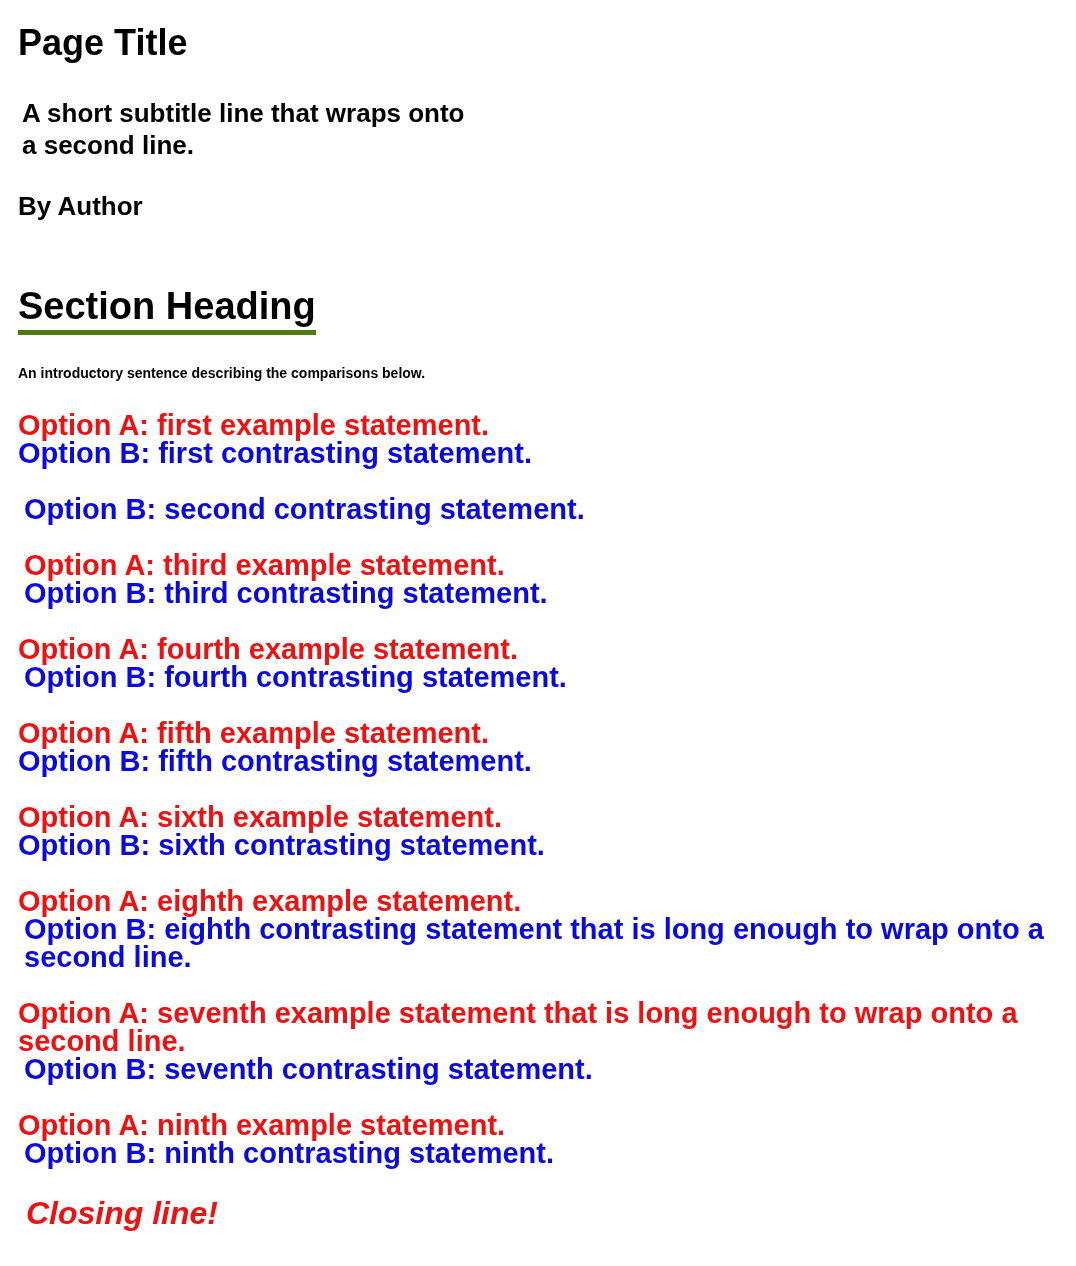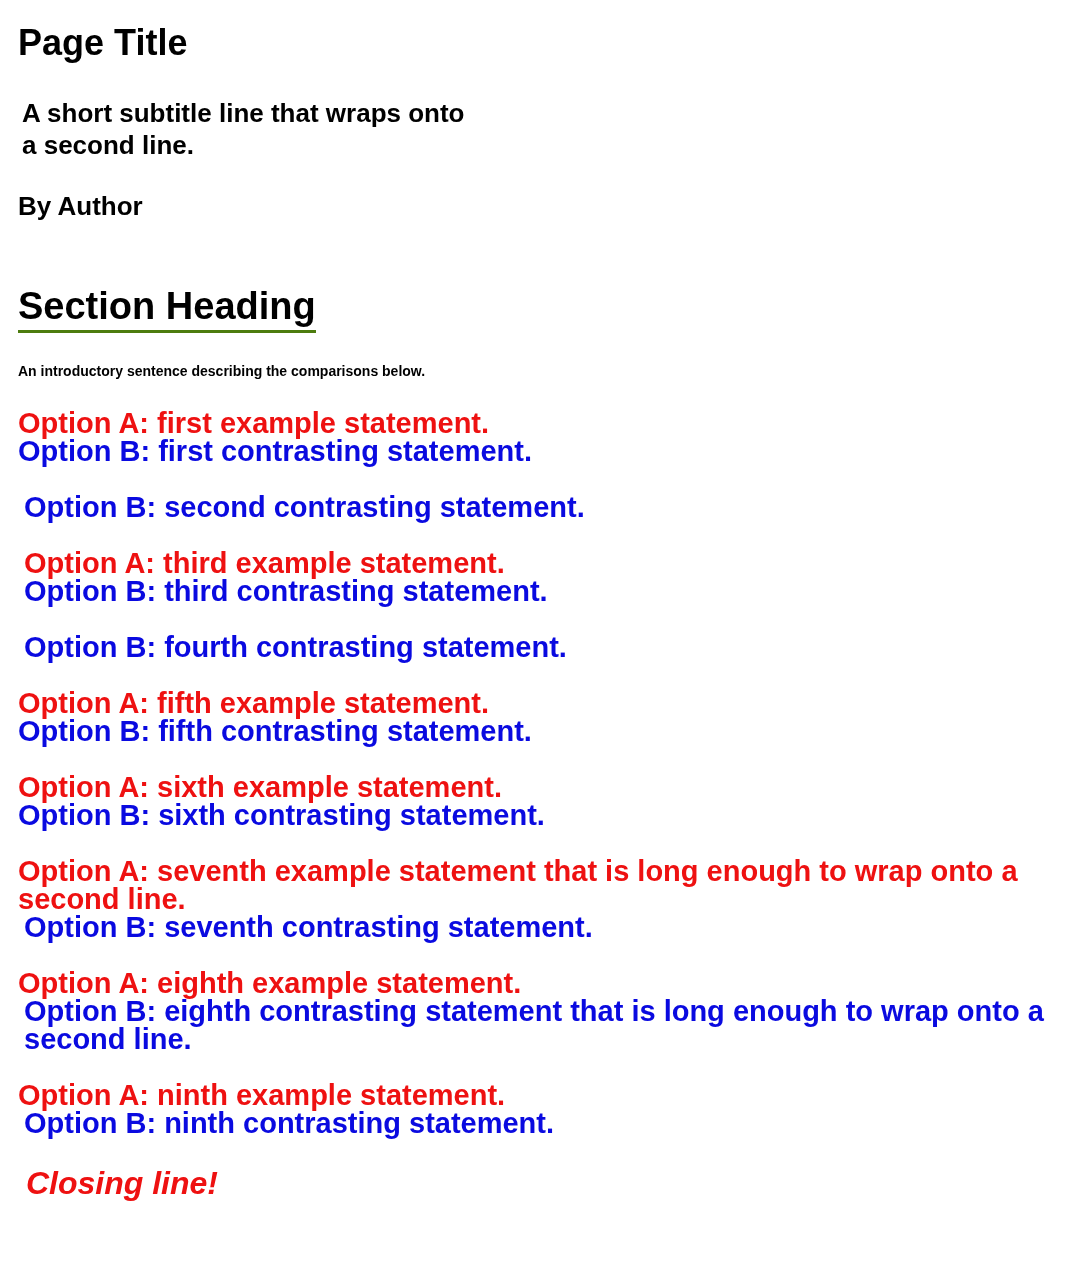--- a/index.html
+++ b/index.html
@@ -7,21 +7,21 @@
       width: 1076px; height: 1266px; overflow: hidden;
       font-family: "Liberation Sans", sans-serif;
       font-weight: bold; color: #000;
     }
     .page { padding: 22px 24px 0 18px; }
     .title { font-size: 36px; margin: 0 0 34px 0; line-height: 1.15; }
     .subtitle { font-size: 26px; line-height: 32px; margin: 0 0 30px 4px; max-width: 460px; }
     .byline { font-size: 26px; margin: 0 0 64px 0; }
     .section-heading {
       font-size: 38px; display: inline-block;
-      border-bottom: 3px solid #4d7c0f; line-height: 1.1;
+      border-bottom: 5px solid #4d7c0f; line-height: 1.1;
       padding-bottom: 2px; margin: 0 0 30px 0;
     }
     .intro { font-size: 14px; margin: 0 0 30px 0; }
     .pair { font-size: 29px; line-height: 28px; margin: 0 0 28px 0; }
     .line-a { color: #ee1111; }
     .line-b { color: #0a0ae0; }
     .indent { padding-left: 6px; }
     .closing { font-size: 32px; font-style: italic; color: #ee1111; padding-left: 8px; margin-top: 12px; }
   </style>
 </head>
@@ -41,37 +41,38 @@
         <div class="line-b">Option B: first contrasting statement.</div>
       </div>
     <div class="pair">
         <div class="line-b indent">Option B: second contrasting statement.</div>
       </div>
     <div class="pair">
         <div class="line-a indent">Option A: third example statement.</div>
         <div class="line-b indent">Option B: third contrasting statement.</div>
       </div>
     <div class="pair">
+        <div class="line-a">Option A: fourth example statement.</div>
         <div class="line-b indent">Option B: fourth contrasting statement.</div>
       </div>
     <div class="pair">
         <div class="line-a">Option A: fifth example statement.</div>
         <div class="line-b">Option B: fifth contrasting statement.</div>
       </div>
     <div class="pair">
         <div class="line-a">Option A: sixth example statement.</div>
         <div class="line-b">Option B: sixth contrasting statement.</div>
       </div>
     <div class="pair">
+        <div class="line-a">Option A: eighth example statement.</div>
+        <div class="line-b indent">Option B: eighth contrasting statement that is long enough to wrap onto a second line.</div>
+      </div>
+    <div class="pair">
         <div class="line-a">Option A: seventh example statement that is long enough to wrap onto a second line.</div>
         <div class="line-b indent">Option B: seventh contrasting statement.</div>
-      </div>
-    <div class="pair">
-        <div class="line-a">Option A: eighth example statement.</div>
-        <div class="line-b indent">Option B: eighth contrasting statement that is long enough to wrap onto a second line.</div>
       </div>
     <div class="pair">
         <div class="line-a">Option A: ninth example statement.</div>
         <div class="line-b indent">Option B: ninth contrasting statement.</div>
       </div>
   </div>
 
   <div class="closing">Closing line!</div>
 </div>
 

